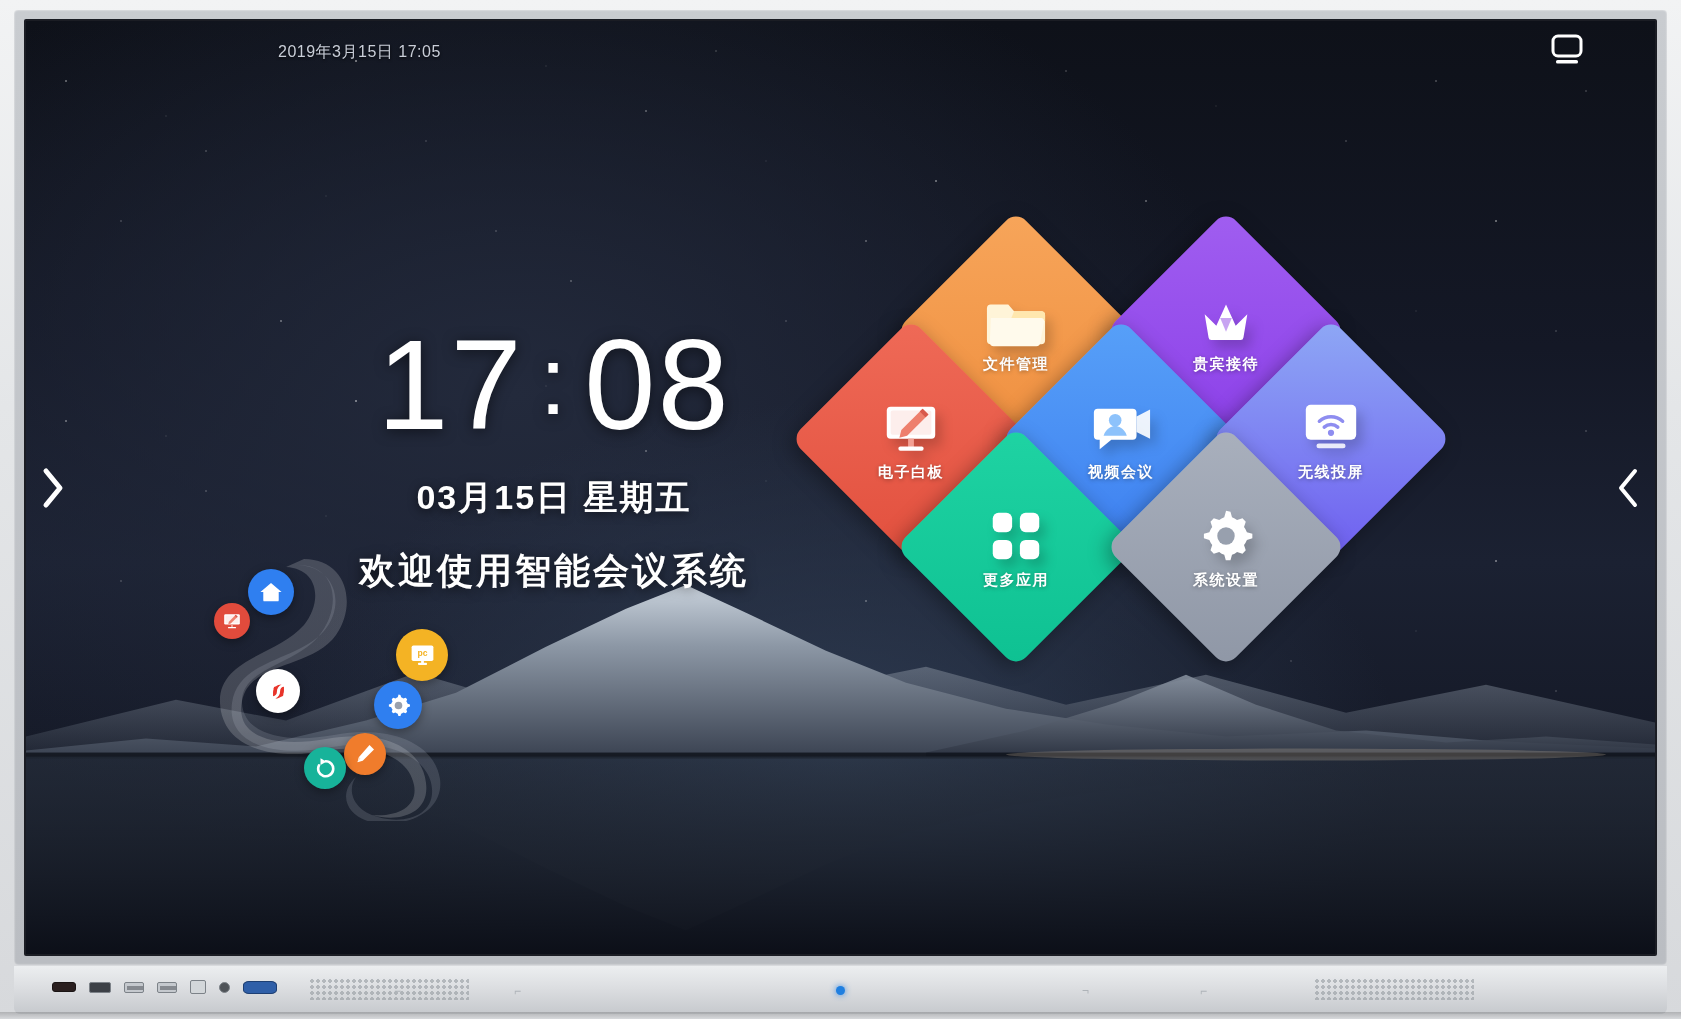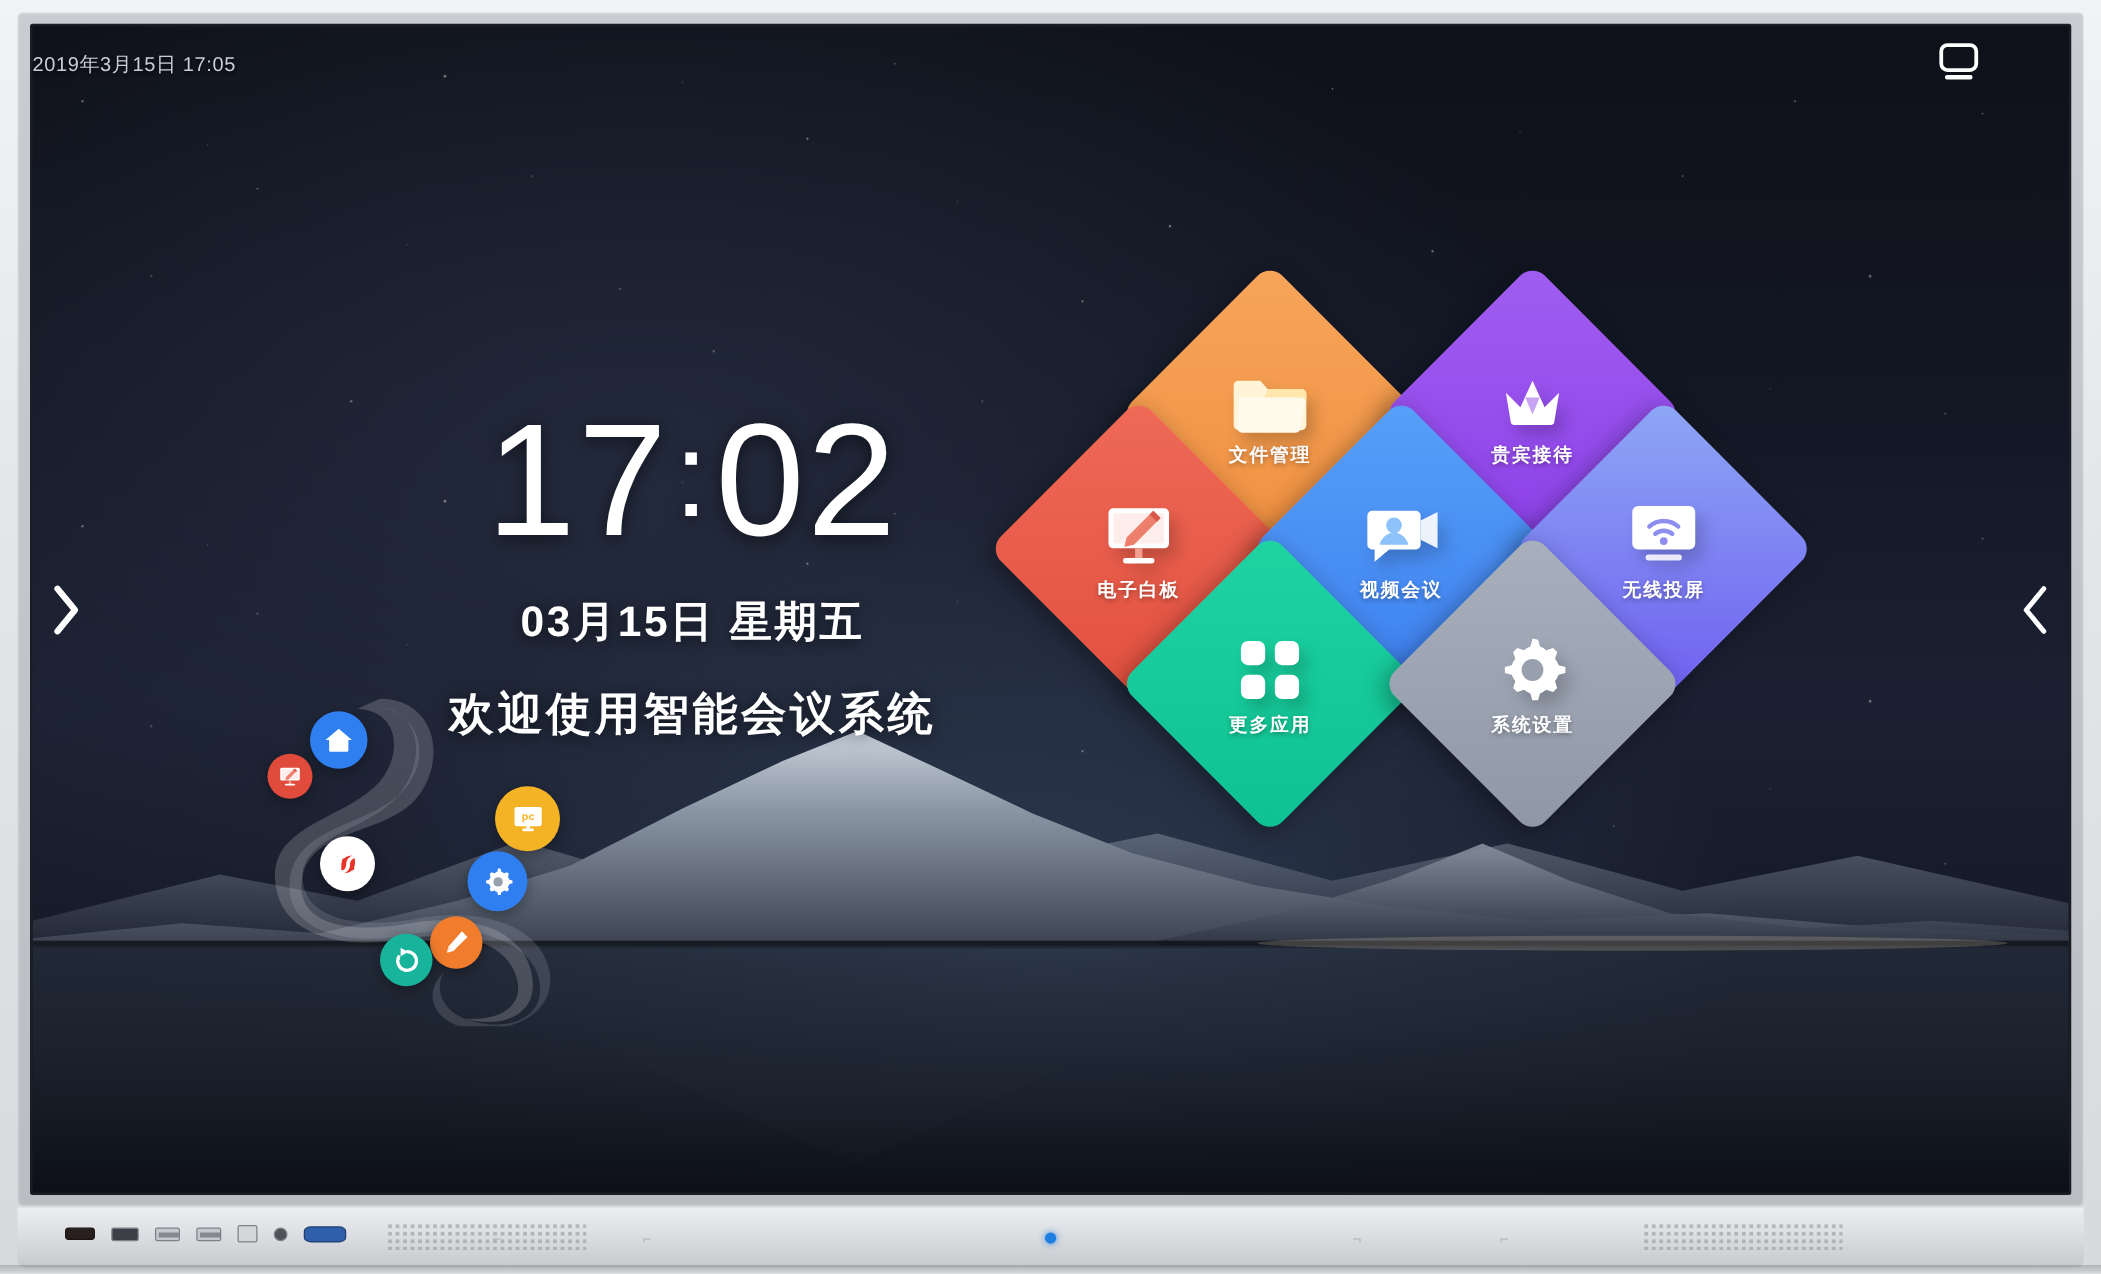--- a/index.html
+++ b/index.html
@@ -95,36 +95,37 @@
 
   
   .scenery { position:absolute; left:0; bottom:0; width:100%; height:46%; }
 
   
   .statusbar {
     position:absolute; top:0; left:0; width:100%; height:62px;
     display:flex; align-items:center;
   }
   .status-datetime {
+    margin-left:252px;
     color:#c9ced8; font-size:16px; letter-spacing:.5px;
     text-shadow: 0 1px 3px rgba(0,0,0,.8);
   }
   .status-right { margin-left:auto; margin-right:70px; }
   .monitor-logo { display:block; }
 
   
   .clock-block {
     position:absolute; left:248px; top:300px; width:560px;
     text-align:center; color:#fff;
   }
   .clock-time {
     font-size:128px; font-weight:300; line-height:1;
     letter-spacing:2px;
     text-shadow: 0 2px 14px rgba(0,0,0,.55);
-    display:flex; align-items:center; justify-content:center; gap:4px;
+    display:flex; align-items:center; justify-content:center; gap:16px;
   }
   .clock-colon { font-size:96px; position:relative; top:-4px; }
   .clock-date {
     margin-top:26px; font-size:34px; font-weight:700; letter-spacing:2px;
     text-shadow: 0 2px 10px rgba(0,0,0,.6);
   }
   .welcome {
     margin-top:26px; font-size:36px; font-weight:700; letter-spacing:3px;
     text-shadow: 0 2px 12px rgba(0,0,0,.65);
   }
@@ -261,21 +262,21 @@
             <rect x="7" y="26" width="22" height="3.6" rx="1.6" fill="#ffffff"></rect>
           </svg>
         </span>
       </div>
     </div>
 
     <div class="clock-block">
       <div class="clock-time">
         <span>17</span>
         <span class="clock-colon">:</span>
-        <span>02</span>
+        <span>08</span>
       </div>
       <div class="clock-date">03月15日 星期五</div>
       <div class="welcome">欢迎使用智能会议系统</div>
     </div>
 
     <div class="tiles">
         <div class="tile" style="left: 205px; top: 0px; background: linear-gradient(135deg, rgb(247, 165, 90), rgb(239, 143, 63));">
           <div class="tile-body">
             <div class="tile-icon">
               <svg viewBox="0 0 64 64" xmlns="http://www.w3.org/2000/svg">

